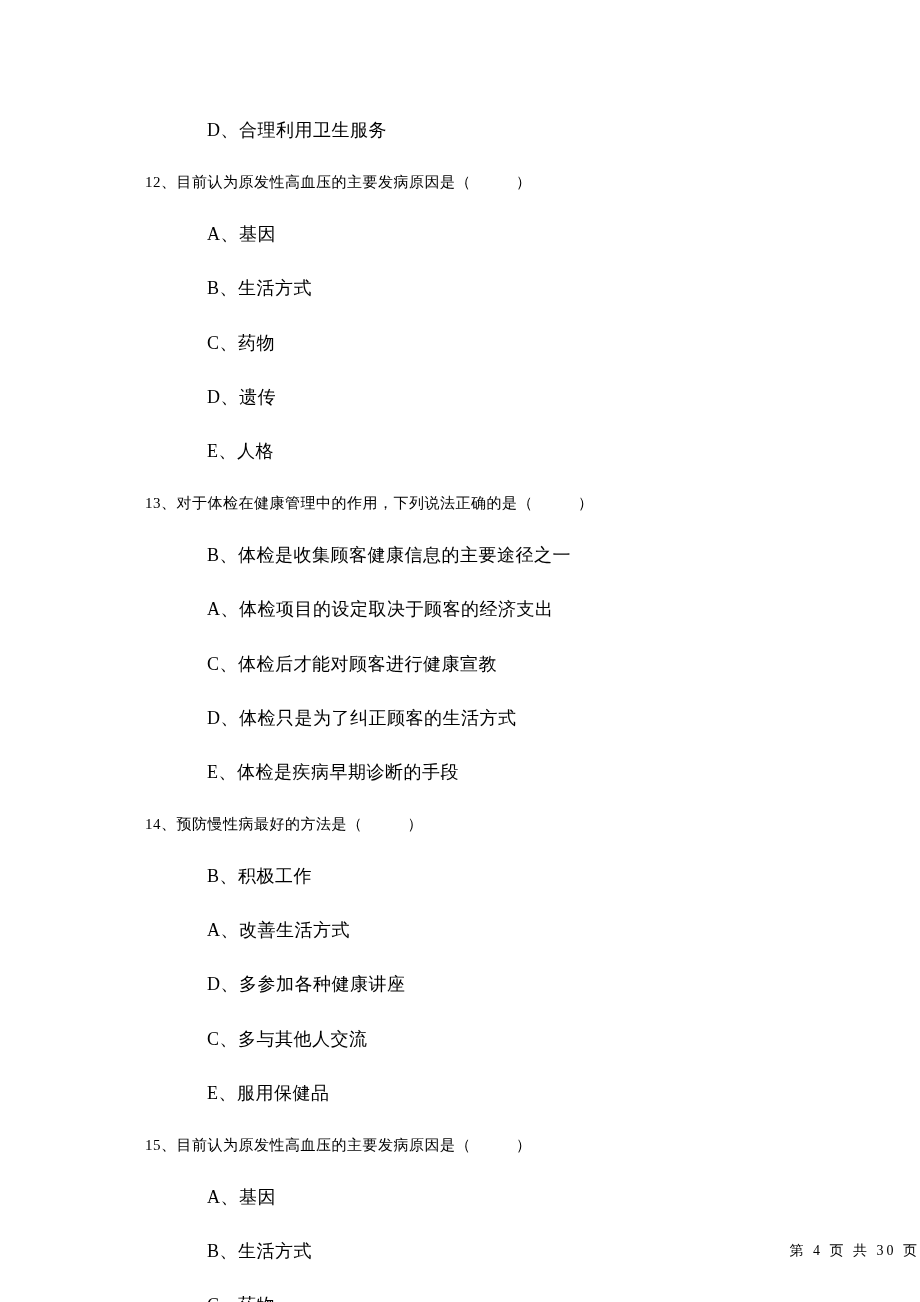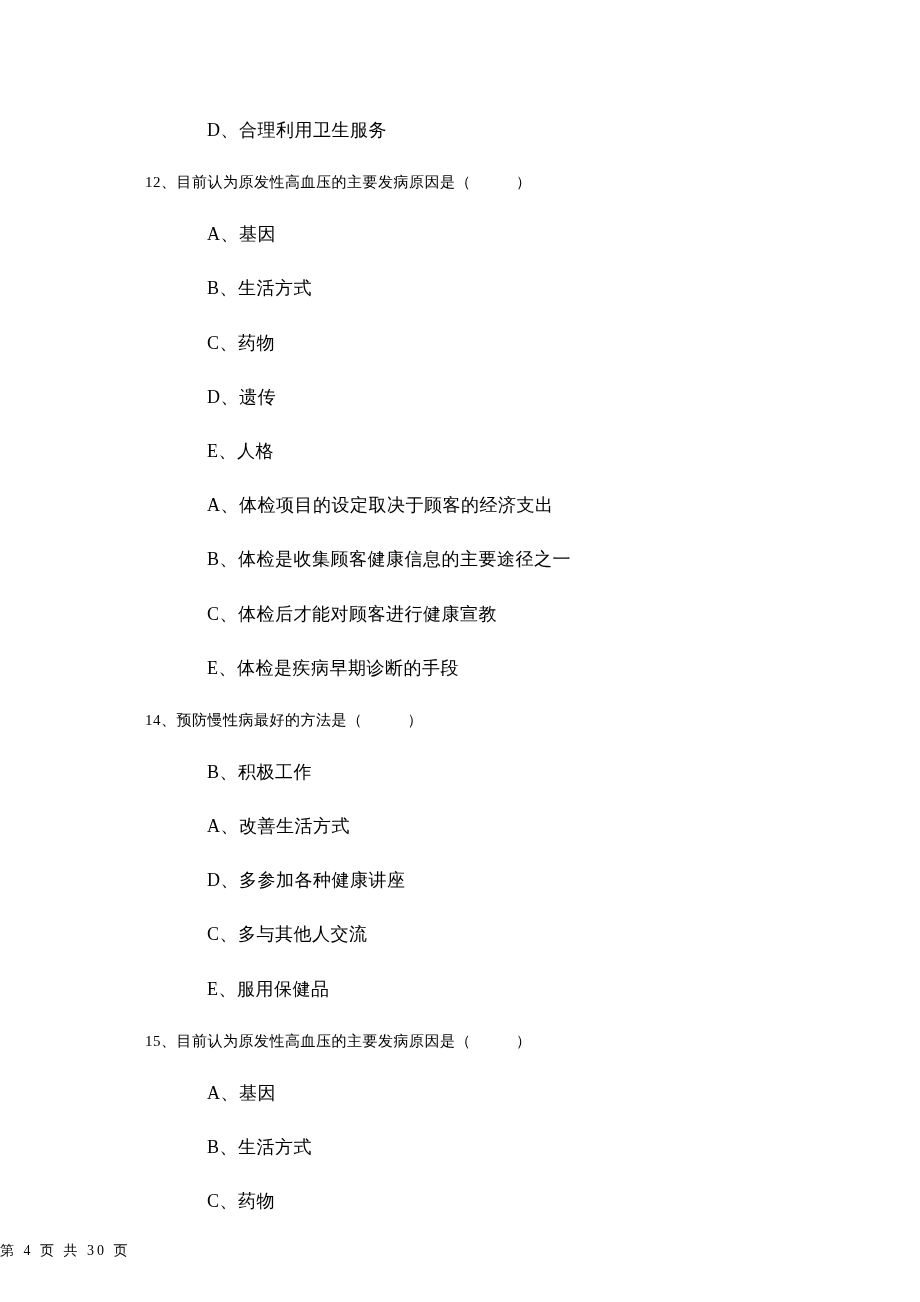--- a/index.html
+++ b/index.html
@@ -38,21 +38,21 @@
     .blank {
       display: inline-block;
       min-width: 45px;
       text-align: center;
     }
     .footer {
       position: absolute;
       bottom: 42px;
       left: 0;
       right: 0;
-      text-align: left;
+      text-align: right;
       font-size: 14px;
       letter-spacing: 3px;
     }
   </style>
 </head>
 <body>
 
 <div class="page">
 
   <div class="option">
@@ -61,23 +61,27 @@
 
   <div class="question">
     <span class="question-text">12、</span><span class="question-text">目前认为原发性高血压的主要发病原因是（</span><span class="blank"></span><span class="question-text">）</span>
   </div>
   <div class="option"><span>A、基因</span></div>
   <div class="option"><span>B、生活方式</span></div>
   <div class="option"><span>C、药物</span></div>
   <div class="option"><span>D、遗传</span></div>
   <div class="option"><span>E、人格</span></div>
 
+  <div class="question">
+    <span class="question-text">13、</span><span class="question-text">对于体检在健康管理中的作用，下列说法正确的是（</span><span class="blank"></span><span class="question-text">）</span>
+  </div>
+  <div class="option"><span>B、体检是收集顾客健康信息的主要途径之一</span></div>
   <div class="option"><span>A、体检项目的设定取决于顾客的经济支出</span></div>
-  <div class="option"><span>B、体检是收集顾客健康信息的主要途径之一</span></div>
   <div class="option"><span>C、体检后才能对顾客进行健康宣教</span></div>
+  <div class="option"><span>D、体检只是为了纠正顾客的生活方式</span></div>
   <div class="option"><span>E、体检是疾病早期诊断的手段</span></div>
 
   <div class="question">
     <span class="question-text">14、</span><span class="question-text">预防慢性病最好的方法是（</span><span class="blank"></span><span class="question-text">）</span>
   </div>
   <div class="option"><span>B、积极工作</span></div>
   <div class="option"><span>A、改善生活方式</span></div>
   <div class="option"><span>D、多参加各种健康讲座</span></div>
   <div class="option"><span>C、多与其他人交流</span></div>
   <div class="option"><span>E、服用保健品</span></div>

